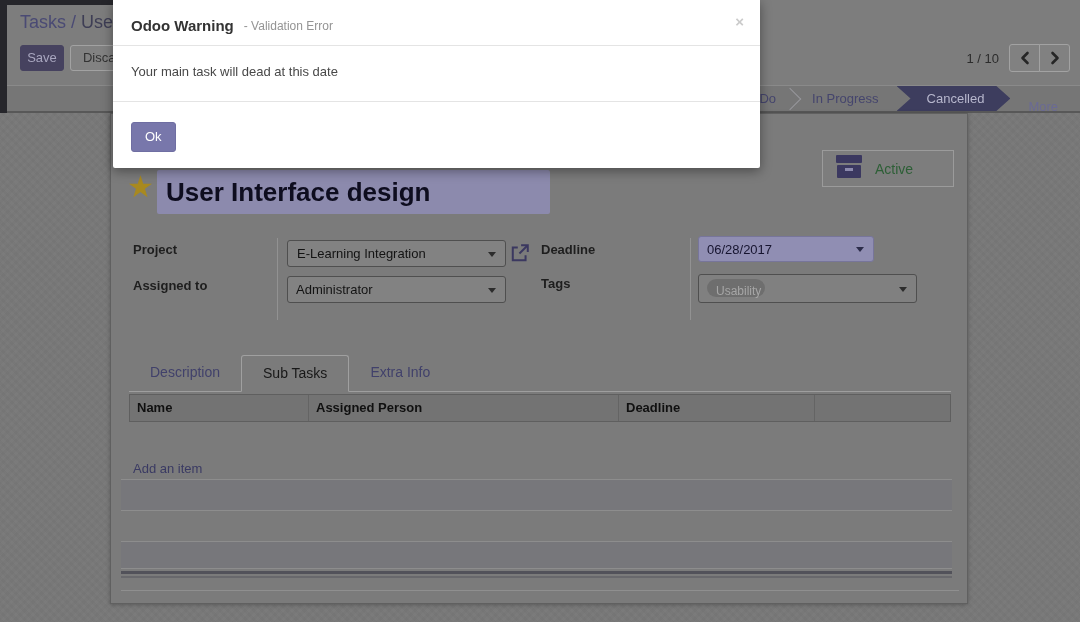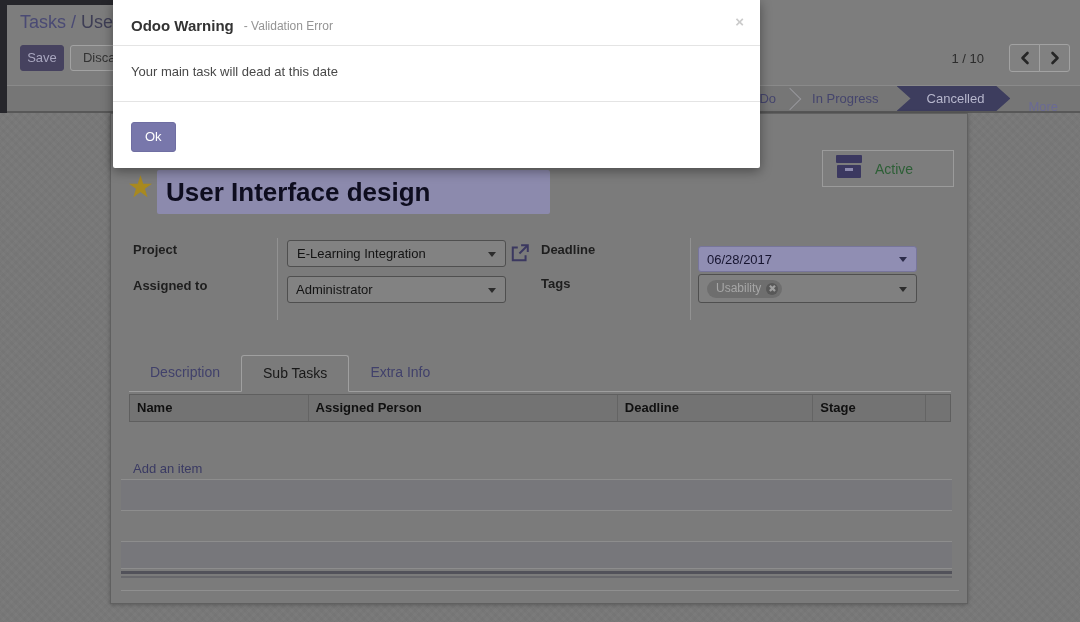--- a/index.html
+++ b/index.html
@@ -10,21 +10,21 @@
 
   
   .control-panel { position:absolute; left:0; top:0; width:1080px; height:85px; background:#7d7d7d; }
   .breadcrumb { position:absolute; left:20px; top:12px; font-size:18px; white-space:nowrap; }
   .crumb-parent, .crumb-sep { color:#4a4a74; }
   .crumb-current { color:#3e3e55; }
   .btn { display:inline-block; font-size:13px; line-height:24px; border-radius:3px; text-align:center; }
   .btn-save { position:absolute; left:20px; top:45px; width:44px; height:26px; background:#46425f; border:1px solid #46425f; color:#a8a6bf; }
   .btn-discard { position:absolute; left:70px; top:45px; width:70px; height:26px; background:#828282; border:1px solid #a2a2a2; color:#333; }
   .pager { position:absolute; right:10px; top:44px; display:flex; align-items:center; }
-  .pager-value { font-size:13px; color:#2c2c2c; margin-right:25px; }
+  .pager-value { font-size:13px; color:#2c2c2c; margin-right:10px; }
   .pager-btn { width:31px; height:28px; background:#818181; border:1px solid #a2a2a2; display:flex; align-items:center; justify-content:center; }
   .pager-btn.prev { border-radius:3px 0 0 3px; }
   .pager-btn.next { border-radius:0 3px 3px 0; margin-left:-1px; }
 
   .window-edge-left { position:absolute; left:0; top:0; width:7px; height:113px; background:#26262b; z-index:5; }
   .window-edge-top { position:absolute; left:0; top:0; width:113px; height:5px; background:#26262b; z-index:5; }
 
   .statusbar { position:absolute; left:0; top:85px; width:1080px; height:28px; background:#767676; border-top:1px solid #8a8a8a; border-bottom:2px solid #585858; }
   .stages { position:absolute; right:0; top:0; height:25px; display:flex; align-items:center; }
   .stage { font-size:13px; color:#45456d; line-height:25px; padding:0 18px; white-space:nowrap; }
@@ -47,21 +47,21 @@
   .fav-star { position:absolute; left:16px; top:56px; font-size:30px; line-height:34px; color:#a8891f; font-family:"DejaVu Sans",sans-serif; }
   .title-input { position:absolute; left:46px; top:56px; width:393px; height:44px; background:#8c8aad; border-radius:2px; font-size:26px; font-weight:bold; color:#0e0d1f; line-height:44px; padding:0 9px; white-space:nowrap; overflow:hidden; }
 
   .fld-label { position:absolute; font-size:13px; font-weight:bold; color:#1e1e1e; }
   .vsep { position:absolute; width:1px; top:124px; height:82px; background:#929292; }
   .combo { position:absolute; background:#828282; border:1px solid #4f4f4f; border-radius:3px; font-size:13px; color:#131313; line-height:25px; padding:0 20px 0 8px; white-space:nowrap; overflow:hidden; }
   .caret { position:absolute; right:9px; top:50%; margin-top:-2px; width:0; height:0; border-left:4px solid transparent; border-right:4px solid transparent; border-top:5px solid #2c2c2c; }
   .combo-deadline { background:#908eb3; border-color:#77759a; color:#16142f; }
   .combo-deadline .caret { border-top-color:#2c2c4a; }
   .ext-link { position:absolute; left:399px; top:129px; width:20px; height:20px; }
-  .tag-chip { display:inline-flex; align-items:center; height:18px; margin-top:4px; background:#6e6e6e; border-radius:9px; padding:0 4px 0 9px; font-size:12px; color:#a6a6a6; }
+  .tag-chip { display:inline-flex; align-items:center; height:18px; margin-top:4px; background:#6e6e6e; border-radius:9px; padding:0 4px 0 9px; font-size:12px; color:#a6a6a6;flex-direction:column; }
   .tag-x { display:inline-block; width:12px; height:12px; margin-left:5px; border-radius:50%; background:#585858; color:#9f9f9f; font-size:10px; line-height:12px; text-align:center; font-weight:bold; }
 
   .tabbar { position:absolute; left:18px; top:240px; width:822px; height:38px; display:flex; align-items:flex-end; border-bottom:1px solid #9e9e9e; }
   .tab { font-size:14px; color:#41416b; line-height:37px; padding:0 21px; white-space:nowrap; }
   .tab.active { color:#181818; background:#7b7b7b; border:1px solid #a0a0a0; border-bottom:1px solid #7b7b7b; border-radius:3px 3px 0 0; margin-bottom:-1px; line-height:35px; }
 
   .subtasks-table { position:absolute; left:18px; top:280px; width:822px; border:1px solid #5f5f5f; border-bottom:none; }
   .thead { display:flex; height:27px; background:#737373; border-bottom:1px solid #5f5f5f; }
   .th { font-size:13px; font-weight:bold; color:#101010; line-height:26px; padding:0 7px; border-right:1px solid #646464; }
   .th:last-child { border-right:none; }
@@ -158,21 +158,21 @@
       <svg width="20" height="20" viewBox="0 0 18 18" data-interactable="false">
           <path d="M7 4H2.5v11.5H14V11" fill="none" stroke="#3b3860" stroke-width="1.8"></path>
           <path d="M10 2h6v6" fill="none" stroke="#3b3860" stroke-width="1.8"></path>
           <line x1="8.5" y1="9.5" x2="15.5" y2="2.5" stroke="#3b3860" stroke-width="1.8"></line>
         </svg>
     </span>
     <div class="combo" style="left:176px; top:162px; width:219px; height:27px;" data-interactable="true">
       <span data-interactable="false">Administrator</span>
       <span class="caret" data-interactable="false"></span>
     </div>
-    <div class="combo combo-deadline" style="left:587px; top:132px; width:219px; height:26px;" data-interactable="true">
+    <div class="combo combo-deadline" style="left:587px; top:122px; width:176px; height:26px;" data-interactable="true">
       <span data-interactable="false">06/28/2017</span>
       <span class="caret" data-interactable="false"></span>
     </div>
     <div class="combo" style="left:587px; top:160px; width:219px; height:29px; background:#808080;" data-interactable="true">
       <span class="tag-chip" data-interactable="false">
         <span data-interactable="false">Usability</span>
         <span class="tag-x" data-interactable="true">✖</span>
       </span>
       <span class="caret" data-interactable="false"></span>
     </div>
@@ -181,21 +181,20 @@
       <span class="tab" data-interactable="true">Description</span>
       <span class="tab active" data-interactable="true">Sub Tasks</span>
       <span class="tab" data-interactable="true">Extra Info</span>
     </div>
 
     <div class="subtasks-table" data-interactable="false">
       <div class="thead" data-interactable="false">
         <span class="th c1" data-interactable="false">Name</span>
         <span class="th c2" data-interactable="false">Assigned Person</span>
         <span class="th c3" data-interactable="false">Deadline</span>
-        <span class="th c4" data-interactable="false">Stage</span>
         <span class="th c5" data-interactable="false"></span>
       </div>
     </div>
     <div class="add-item" data-interactable="true">Add an item</div>
 
     <div class="ghost-bar b1" data-interactable="false"></div>
     <div class="ghost-bar b2" data-interactable="false"></div>
     <div class="dline1" data-interactable="false"></div>
     <div class="dline2" data-interactable="false"></div>
     <div class="sheet-hr" data-interactable="false"></div>

